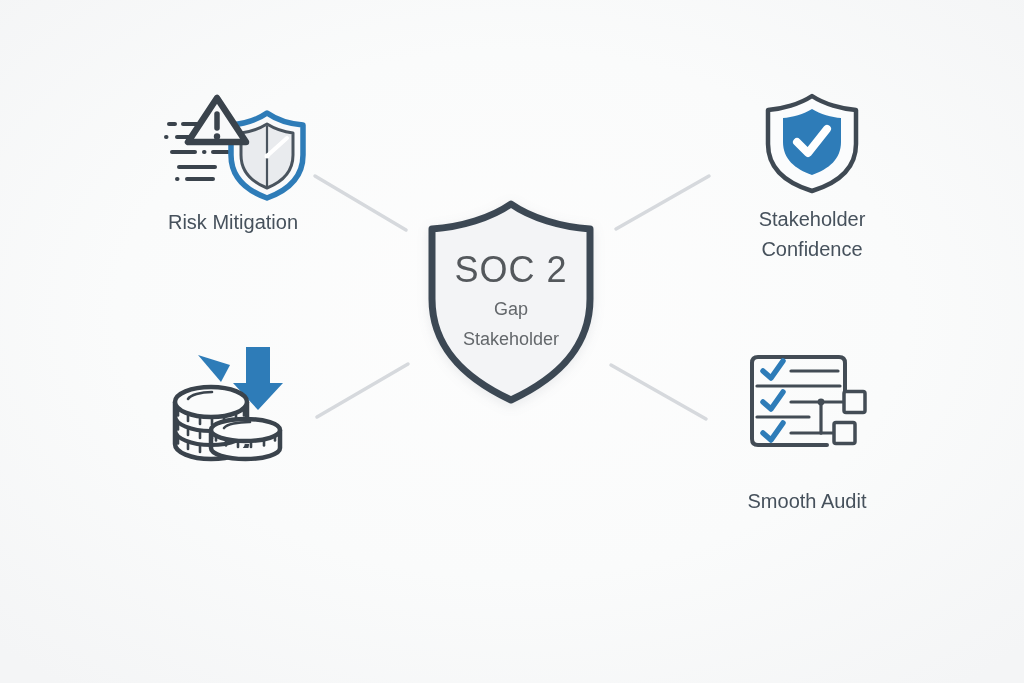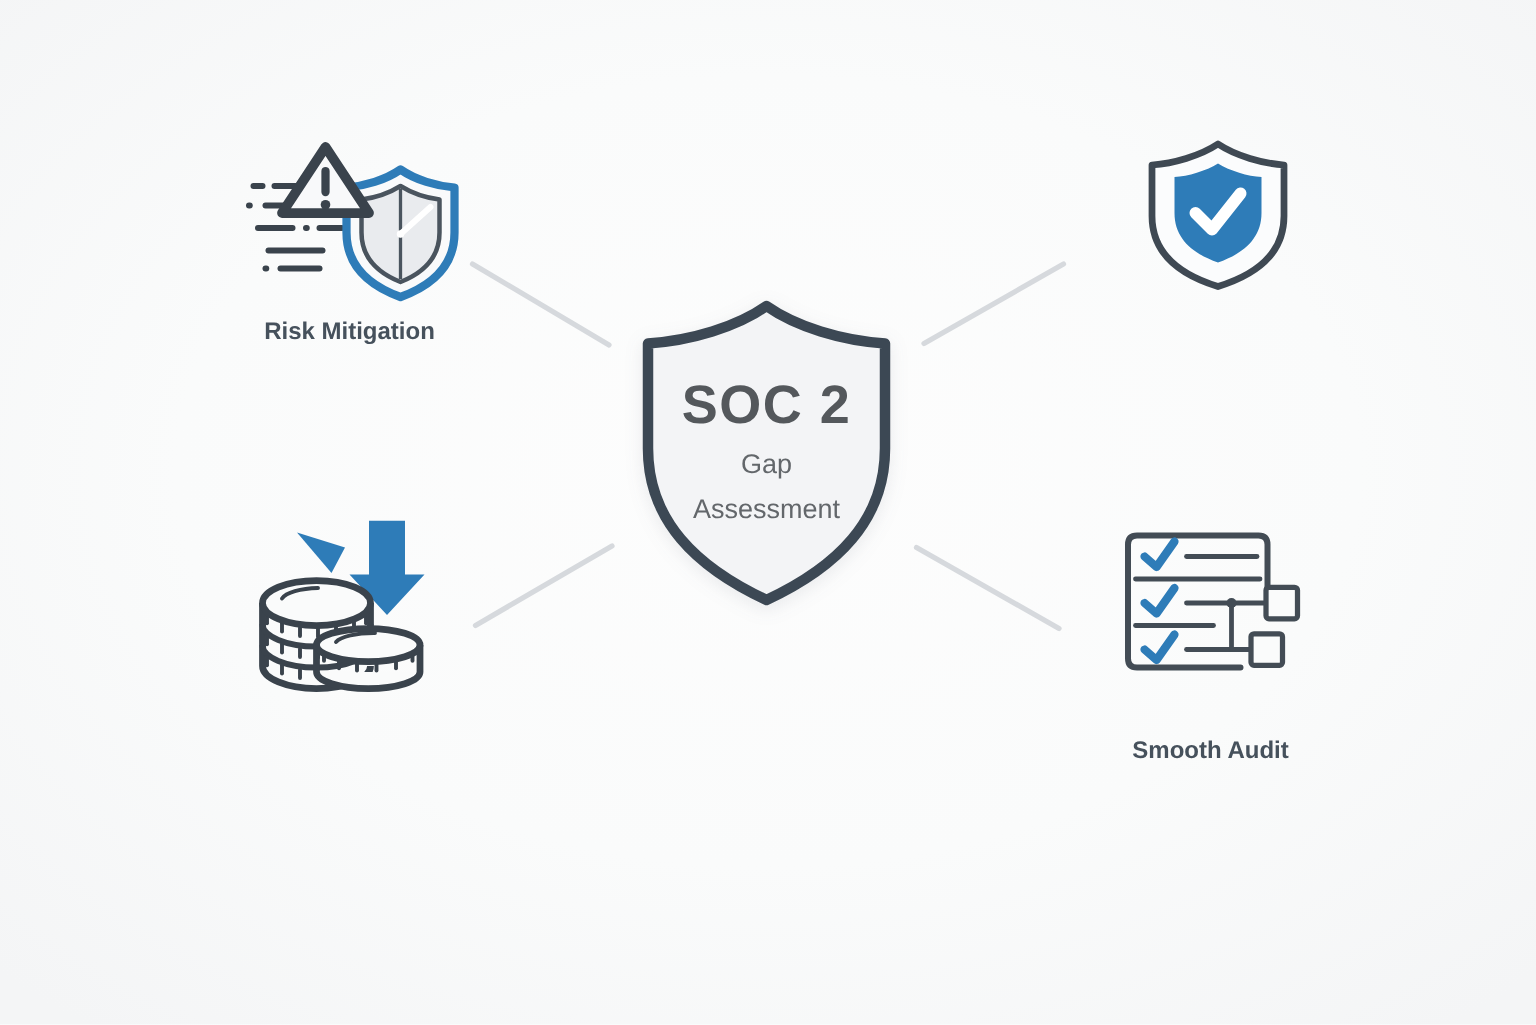--- a/index.html
+++ b/index.html
@@ -26,43 +26,42 @@
   }
   .center-shield svg { display: block; filter: drop-shadow(0 3px 6px rgba(60,72,84,0.10)); }
   .center-text {
     position: absolute;
     left: 0; top: 54px;
     width: 184px;
     text-align: center;
   }
   .center-title {
     font-size: 36px;
-    font-weight: 700;
+    font-weight: 400;
     letter-spacing: 1px;
     color: #54585c;
     line-height: 40px;
   }
   .center-sub {
     font-size: 18px;
     font-weight: 400;
     color: #63676b;
     line-height: 30px;
   }
   .center-sub.first { margin-top: 4px; }
   .benefit {
     position: absolute;
     width: 300px;
     text-align: center;
   }
   .benefit svg { display: block; margin: 0 auto; }
   .benefit-label {
-    font-size: 16px;
+    font-size: 20px;
     color: #46515c;
     line-height: 30px;
-    font-weight: bold;
   }
   .b-tl { left: 83px;  top: 93px;  }
   .b-tr { left: 662px; top: 92px;  }
   .b-bl { left: 76px;  top: 347px; }
   .b-br { left: 657px; top: 345px; }
   .b-tl .benefit-label { margin-top: 0px;  }
   .b-tr .benefit-label { margin-top: 10px; max-width: 190px; margin-left: auto; margin-right: auto; }
   .b-bl .benefit-label { margin-top: 19px; }
   .b-br .benefit-label { margin-top: 27px; }
 </style>
@@ -78,21 +77,21 @@
     <line x1="611" y1="365" x2="706" y2="419" stroke="#d6d9dd" stroke-width="3.5" stroke-linecap="round"></line>
   </svg>
 
   <div class="center-shield">
     <svg width="184" height="213" viewBox="0 0 184 213">
       <path d="M92 8 C 72 22, 42 31, 13 33 L13 103 C 13 151, 45 182, 92 204 C 139 182, 171 151, 171 103 L171 33 C 142 31, 112 22, 92 8 Z" fill="#f3f4f6" stroke="#3c4854" stroke-width="7" stroke-linejoin="round"></path>
     </svg>
     <div class="center-text">
       <div class="center-title">SOC 2</div>
       <div class="center-sub first">Gap</div>
-      <div class="center-sub">Assessment</div>
+      <div class="center-sub">Stakeholder</div>
     </div>
   </div>
 
   <div class="benefit b-tl">
     <svg width="152" height="114" viewBox="0 0 152 114">
 
       <g stroke="#3a434c" stroke-width="4" stroke-linecap="round" fill="none">
         <path d="M12 31 L18 31"></path>
           <path d="M26 31 L50 31"></path>
         <path d="M9 44 L9.5 44"></path>
@@ -118,20 +117,21 @@
     </svg>
     <div class="benefit-label">Risk Mitigation</div>
   </div>
 
   <div class="benefit b-tr">
     <svg width="102" height="102" viewBox="0 0 102 102">
       <path d="M51 4 C 39 12, 21 17, 7 18 L7 52 C 7 77, 25 91, 51 99 C 77 91, 95 77, 95 52 L95 18 C 81 17, 63 12, 51 4 Z" fill="#fbfcfd" stroke="#3f4953" stroke-width="4.5" stroke-linejoin="round"></path>
       <path d="M51 17 C 43 22, 31 25.5, 22 26 L22 50 C 22 67, 34 77, 51 83 C 68 77, 80 67, 80 50 L80 26 C 71 25.5, 59 22, 51 17 Z" fill="#2e7cb8"></path>
       <path d="M36 50 L47 61 L66 37" fill="none" stroke="#ffffff" stroke-width="8" stroke-linecap="round" stroke-linejoin="round"></path>
     </svg>
+    <div class="benefit-label">Stakeholder Confidence</div>
   </div>
 
   <div class="benefit b-bl">
     <svg width="120" height="116" viewBox="0 0 120 116">
 
       <polygon points="80,0 104,0 104,36 117,36 92,63 67,36 80,36" fill="#2e7cb8"></polygon>
       <polygon points="32,8 64,18 55,35" fill="#2e7cb8"></polygon>
 
       <g stroke="#3a434c" fill="none">
         <path d="M9 55 L9 97" stroke-width="4.5"></path>

